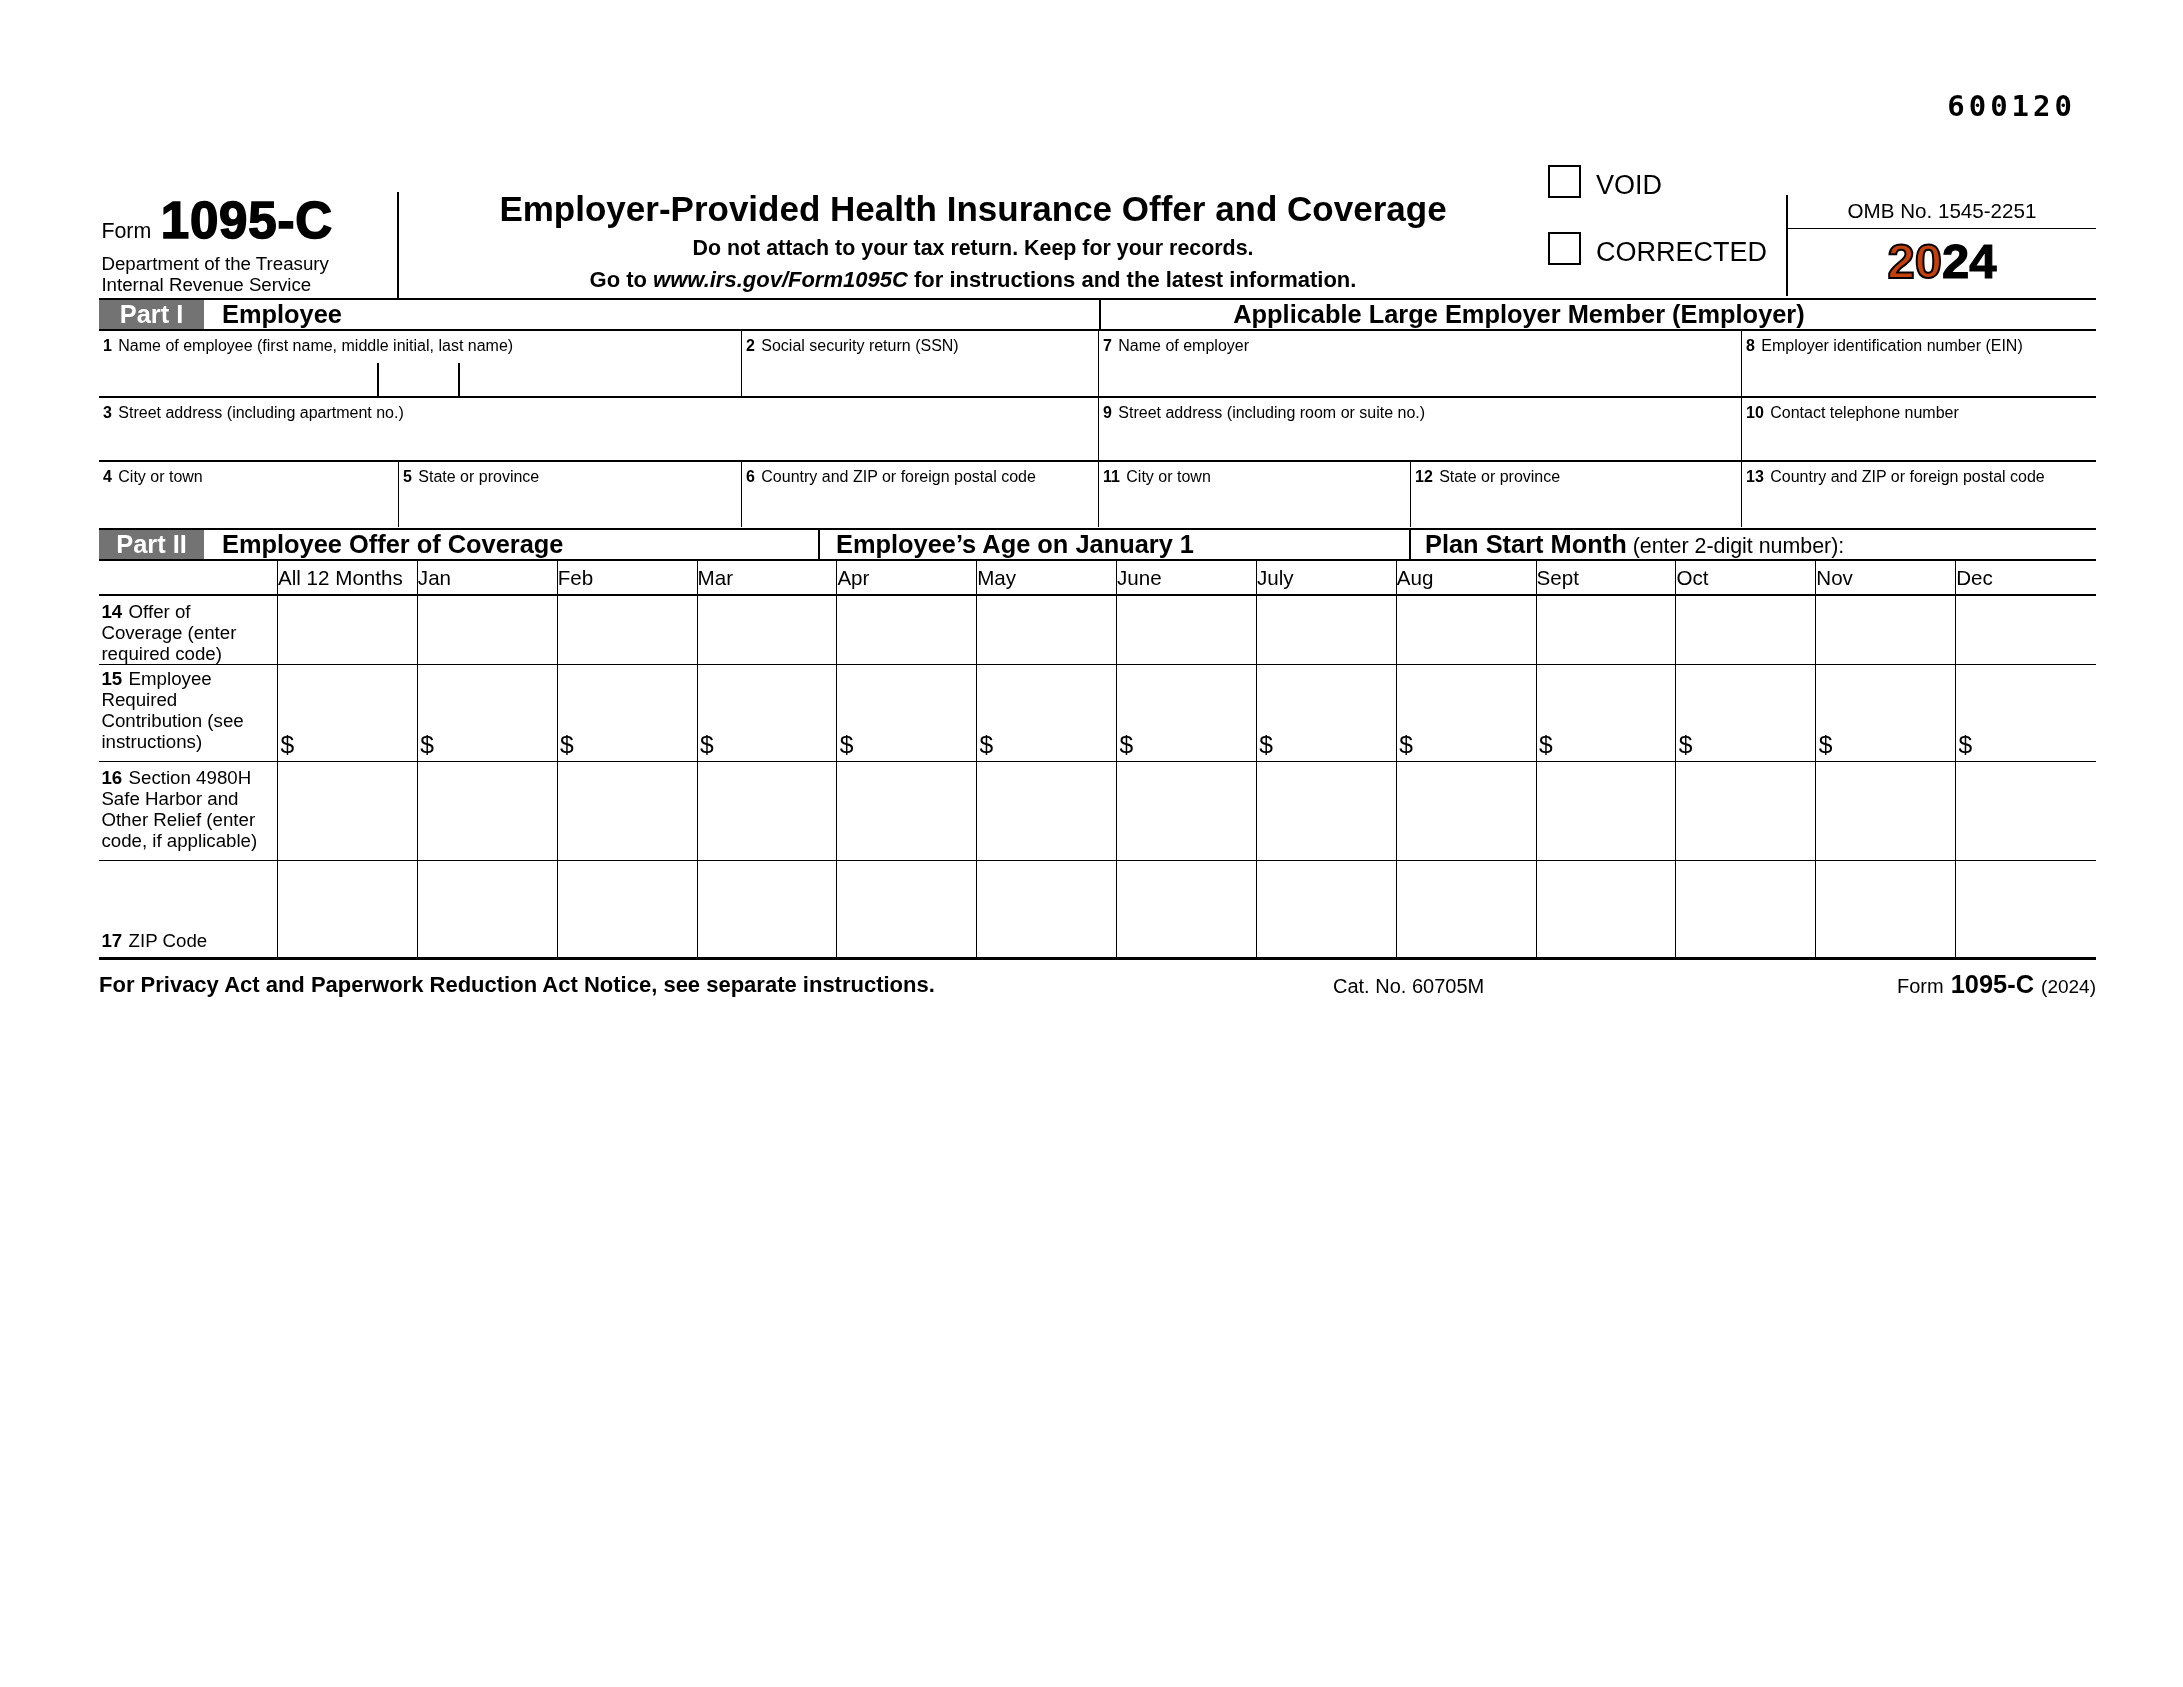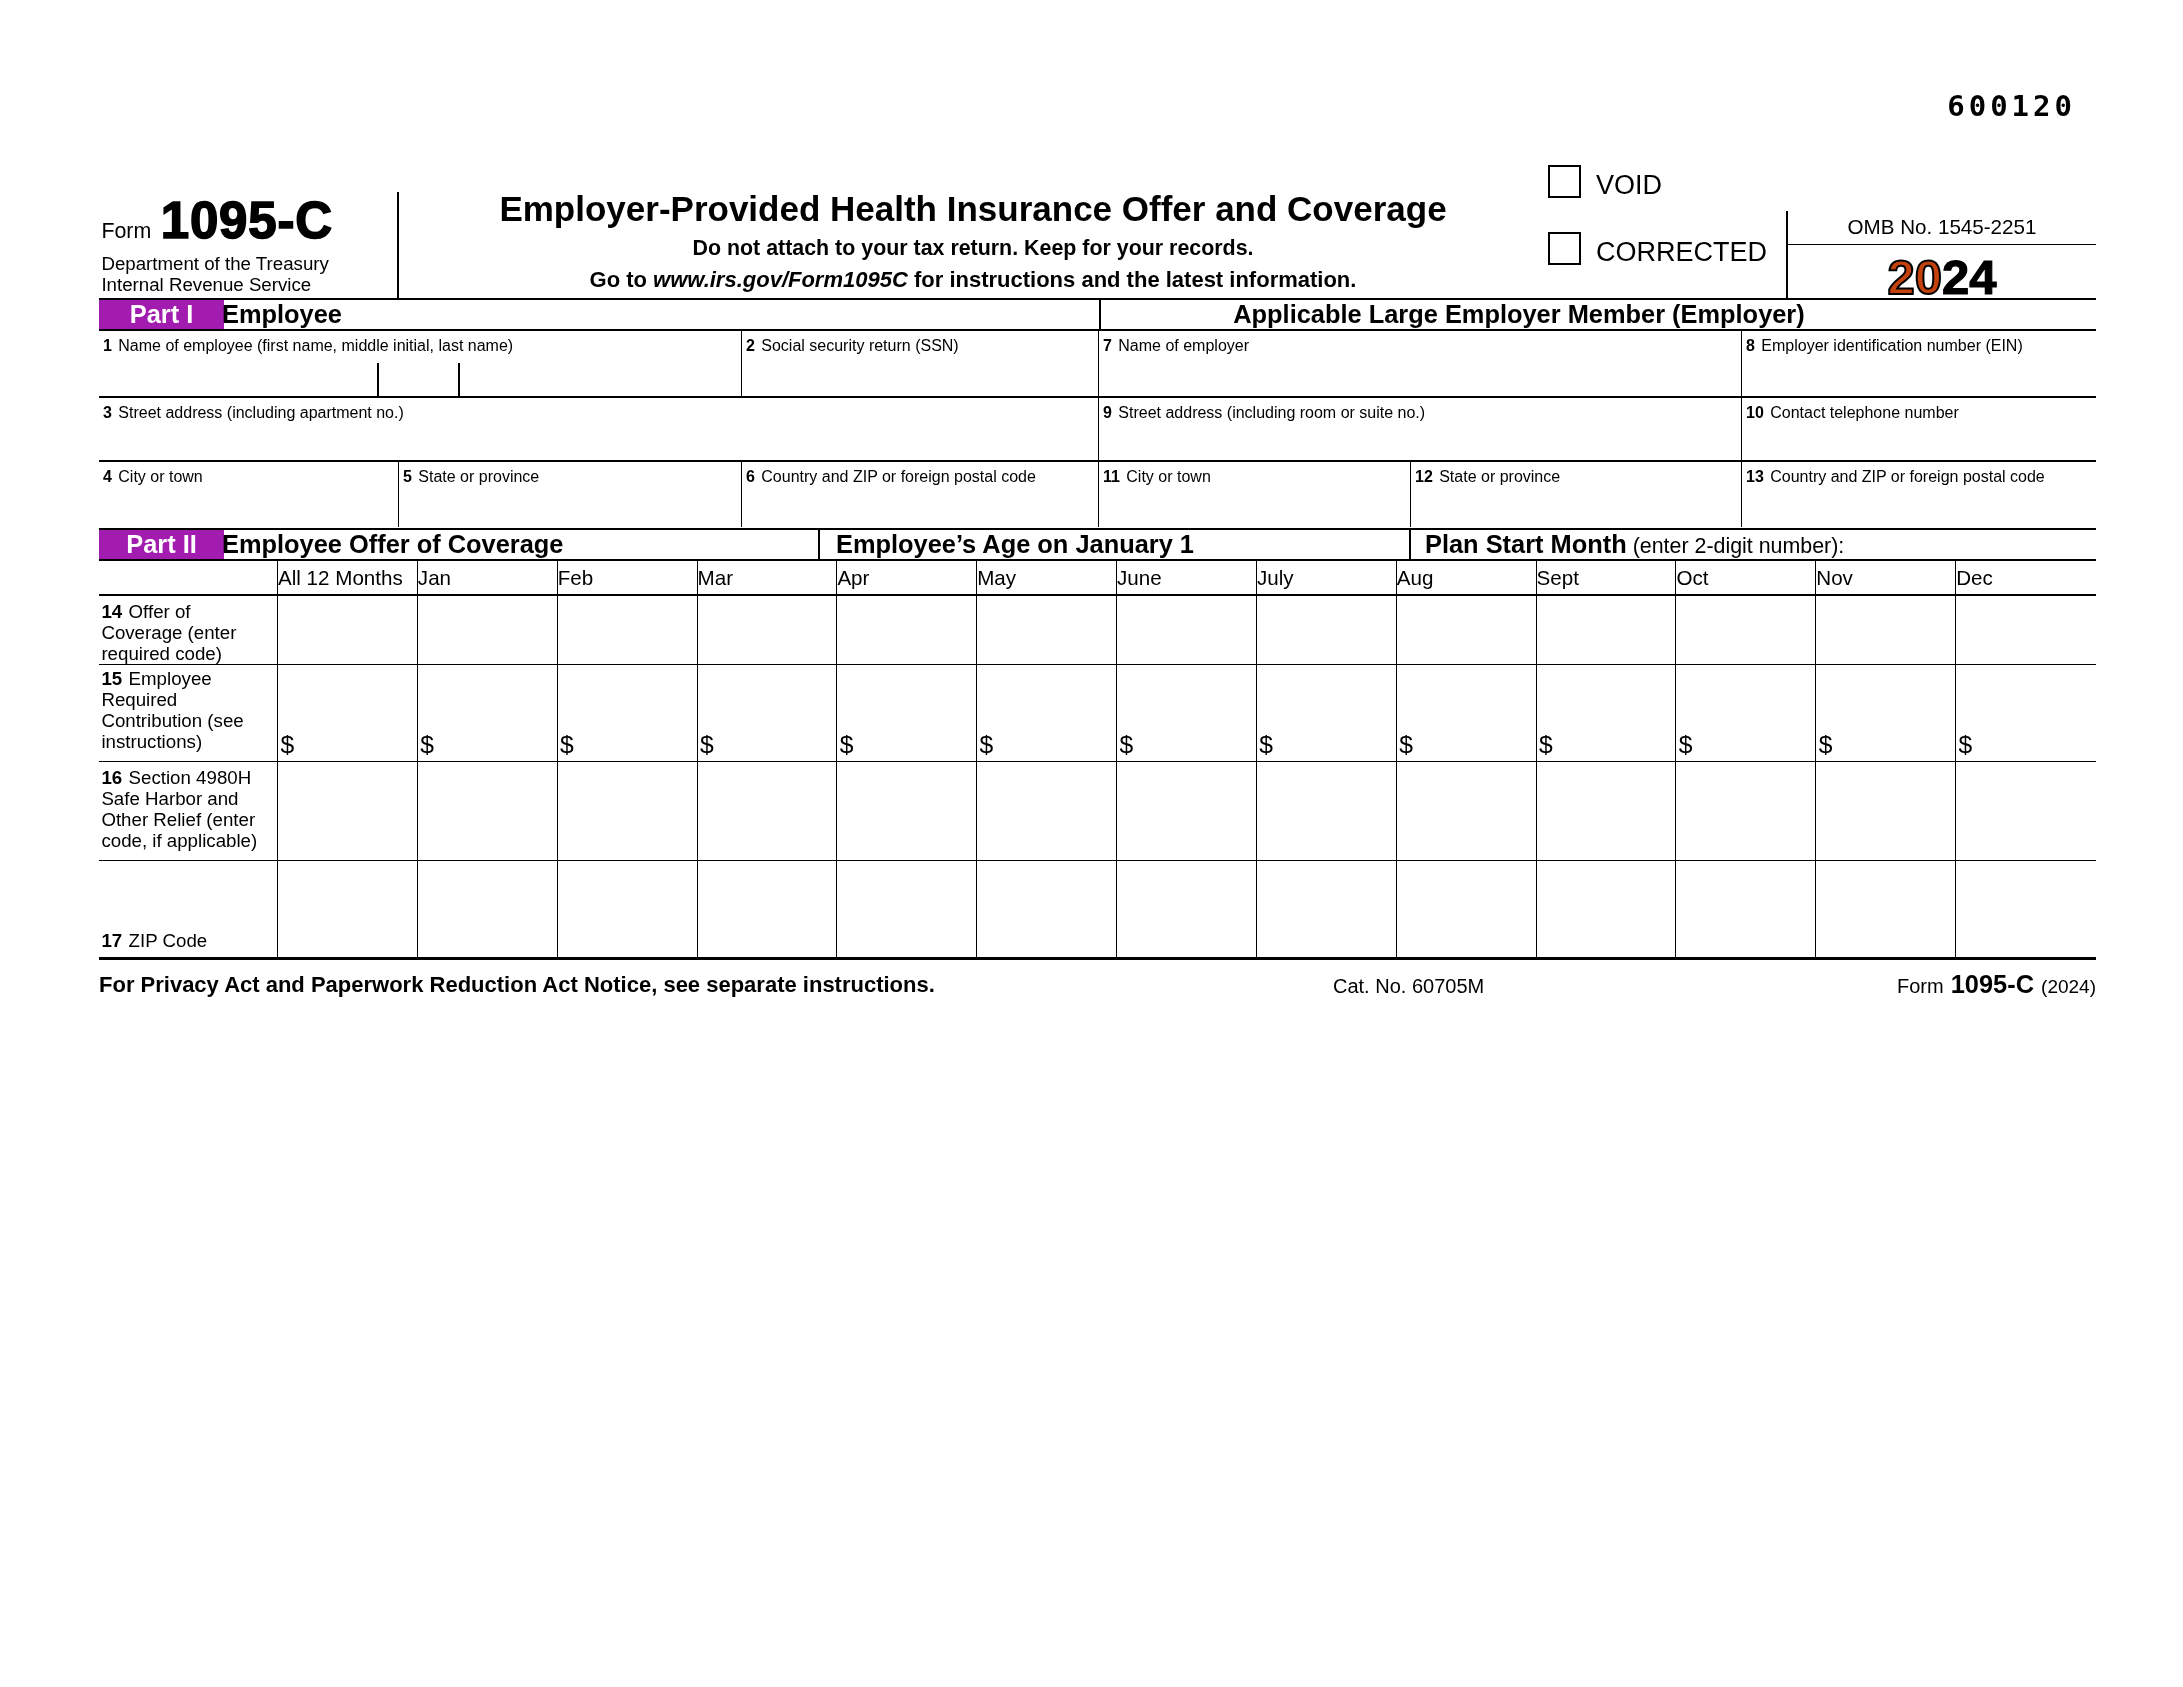--- a/index.html
+++ b/index.html
@@ -32,39 +32,39 @@
   .title-main { font-size: 35px; font-weight: 700; line-height: 1.05; }
   .title-sub1 { font-size: 21.4px; font-weight: 700; margin-top: 8px; }
   .title-sub2 { font-size: 22px; font-weight: 700; margin-top: 6.4px; }
   .title-sub2 .url { font-style: italic; }
   .checkbox {
     position: absolute; left: 1449px; width: 33px; height: 33px;
     border: 2.4px solid #000; background: #fff; box-sizing: border-box;
   }
   .checkbox-label { position: absolute; left: 1497px; font-size: 27px; }
   #omb-cell {
-    position: absolute; left: 1687px; top: 52px; width: 310px; height: 101px;
+    position: absolute; left: 1687px; top: 36px; width: 310px; height: 101px;
     border-left: 2.4px solid #000; box-sizing: border-box;
   }
   #omb-no {
     height: 33px; line-height: 32px; text-align: center;
     font-size: 20.6px; border-bottom: 1.6px solid #000;
   }
   #year-line { text-align: center; font-size: 49px; line-height: 65px; font-weight: 700; }
   #year-prefix { color: #c2410c; -webkit-text-stroke: 2px #000; }
   #year-suffix { -webkit-text-stroke: 1.2px #000; }
 
   
   .part-bar {
     position: absolute; left: 99px; width: 1997px; height: 29px;
     border-top: 2.4px solid #000; border-bottom: 2.4px solid #000; background: #fff;
   }
   .part-box {
-    position: absolute; left: 0; top: 0; width: 125px; height: 100%;
-    background: #a21caf; color: #fff; font-weight: 700; font-size: 25.4px;
+    position: absolute; left: 0; top: 0; width: 105px; height: 100%;
+    background: #737373; color: #fff; font-weight: 700; font-size: 25.4px;
     text-align: center; line-height: 29px;
   }
   .bar-title { position: absolute; font-weight: 700; font-size: 25.4px; line-height: 29px; white-space: nowrap; }
   .bar-div { position: absolute; top: 0; width: 1.6px; height: 100%; background: #000; }
   .bar-note { font-weight: 400; font-size: 21.4px; }
 
   
   .field-row { position: absolute; left: 99px; width: 1997px; display: flex; box-sizing: border-box; }
   .fcell {
     position: relative; box-sizing: border-box;

